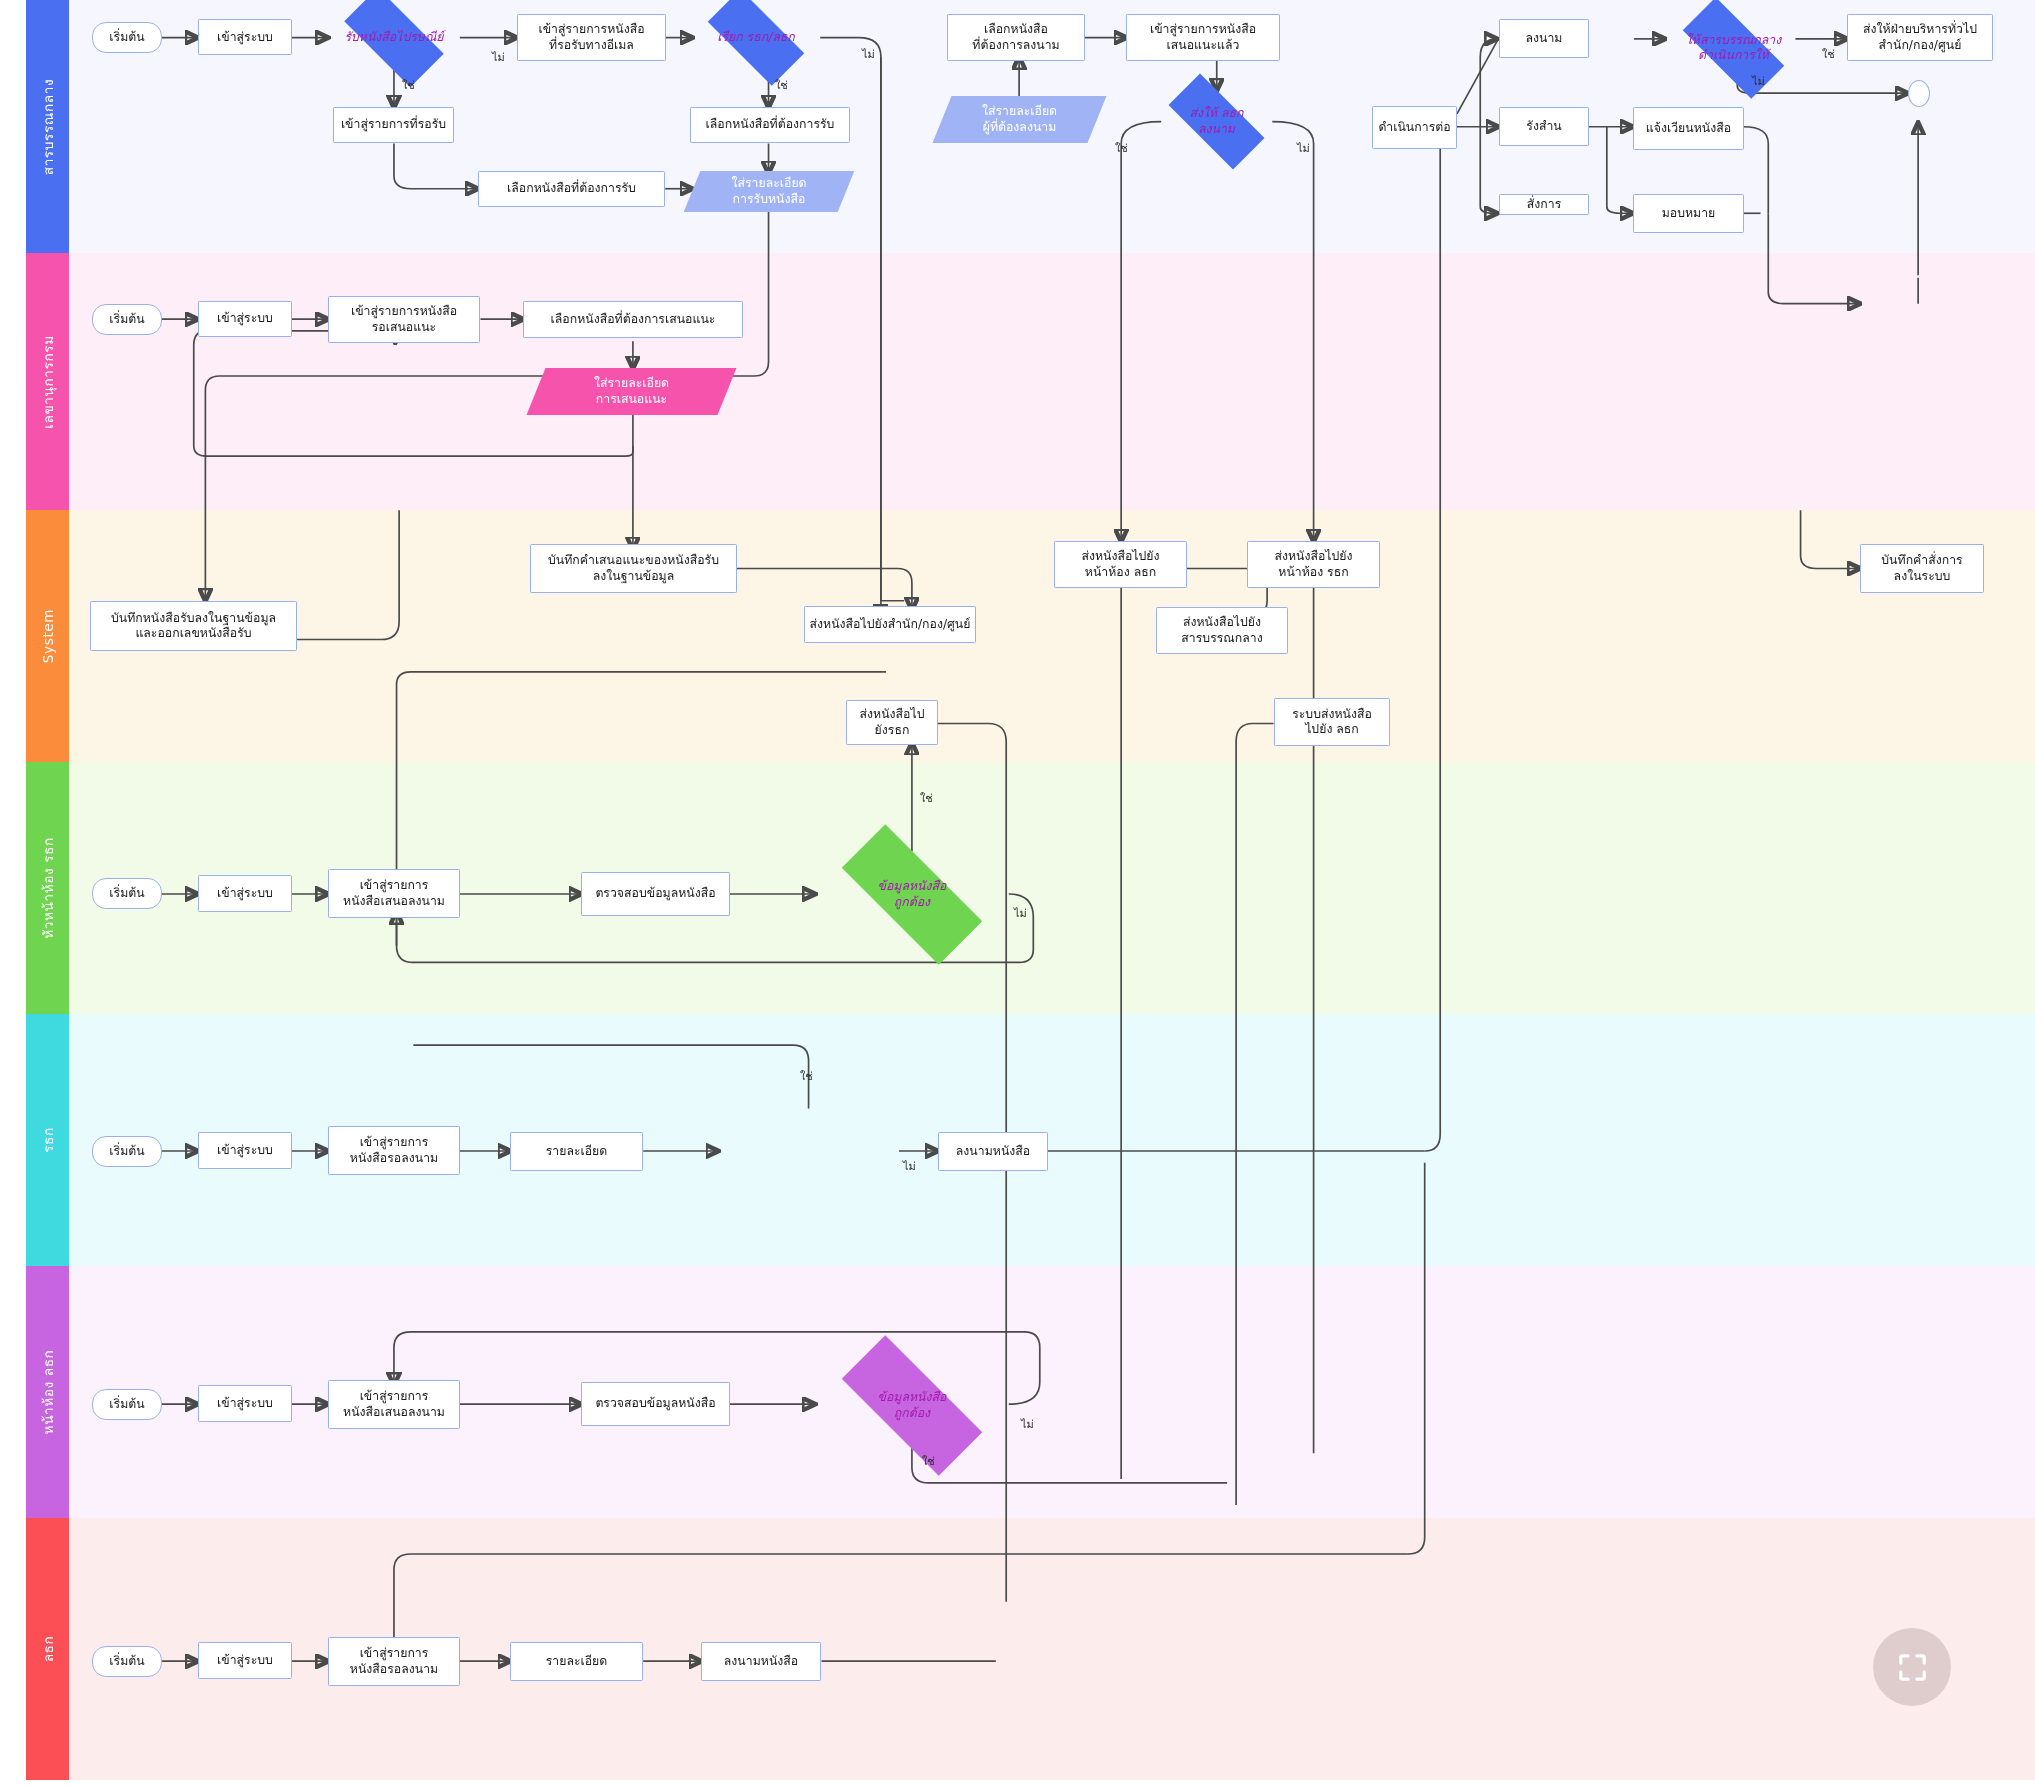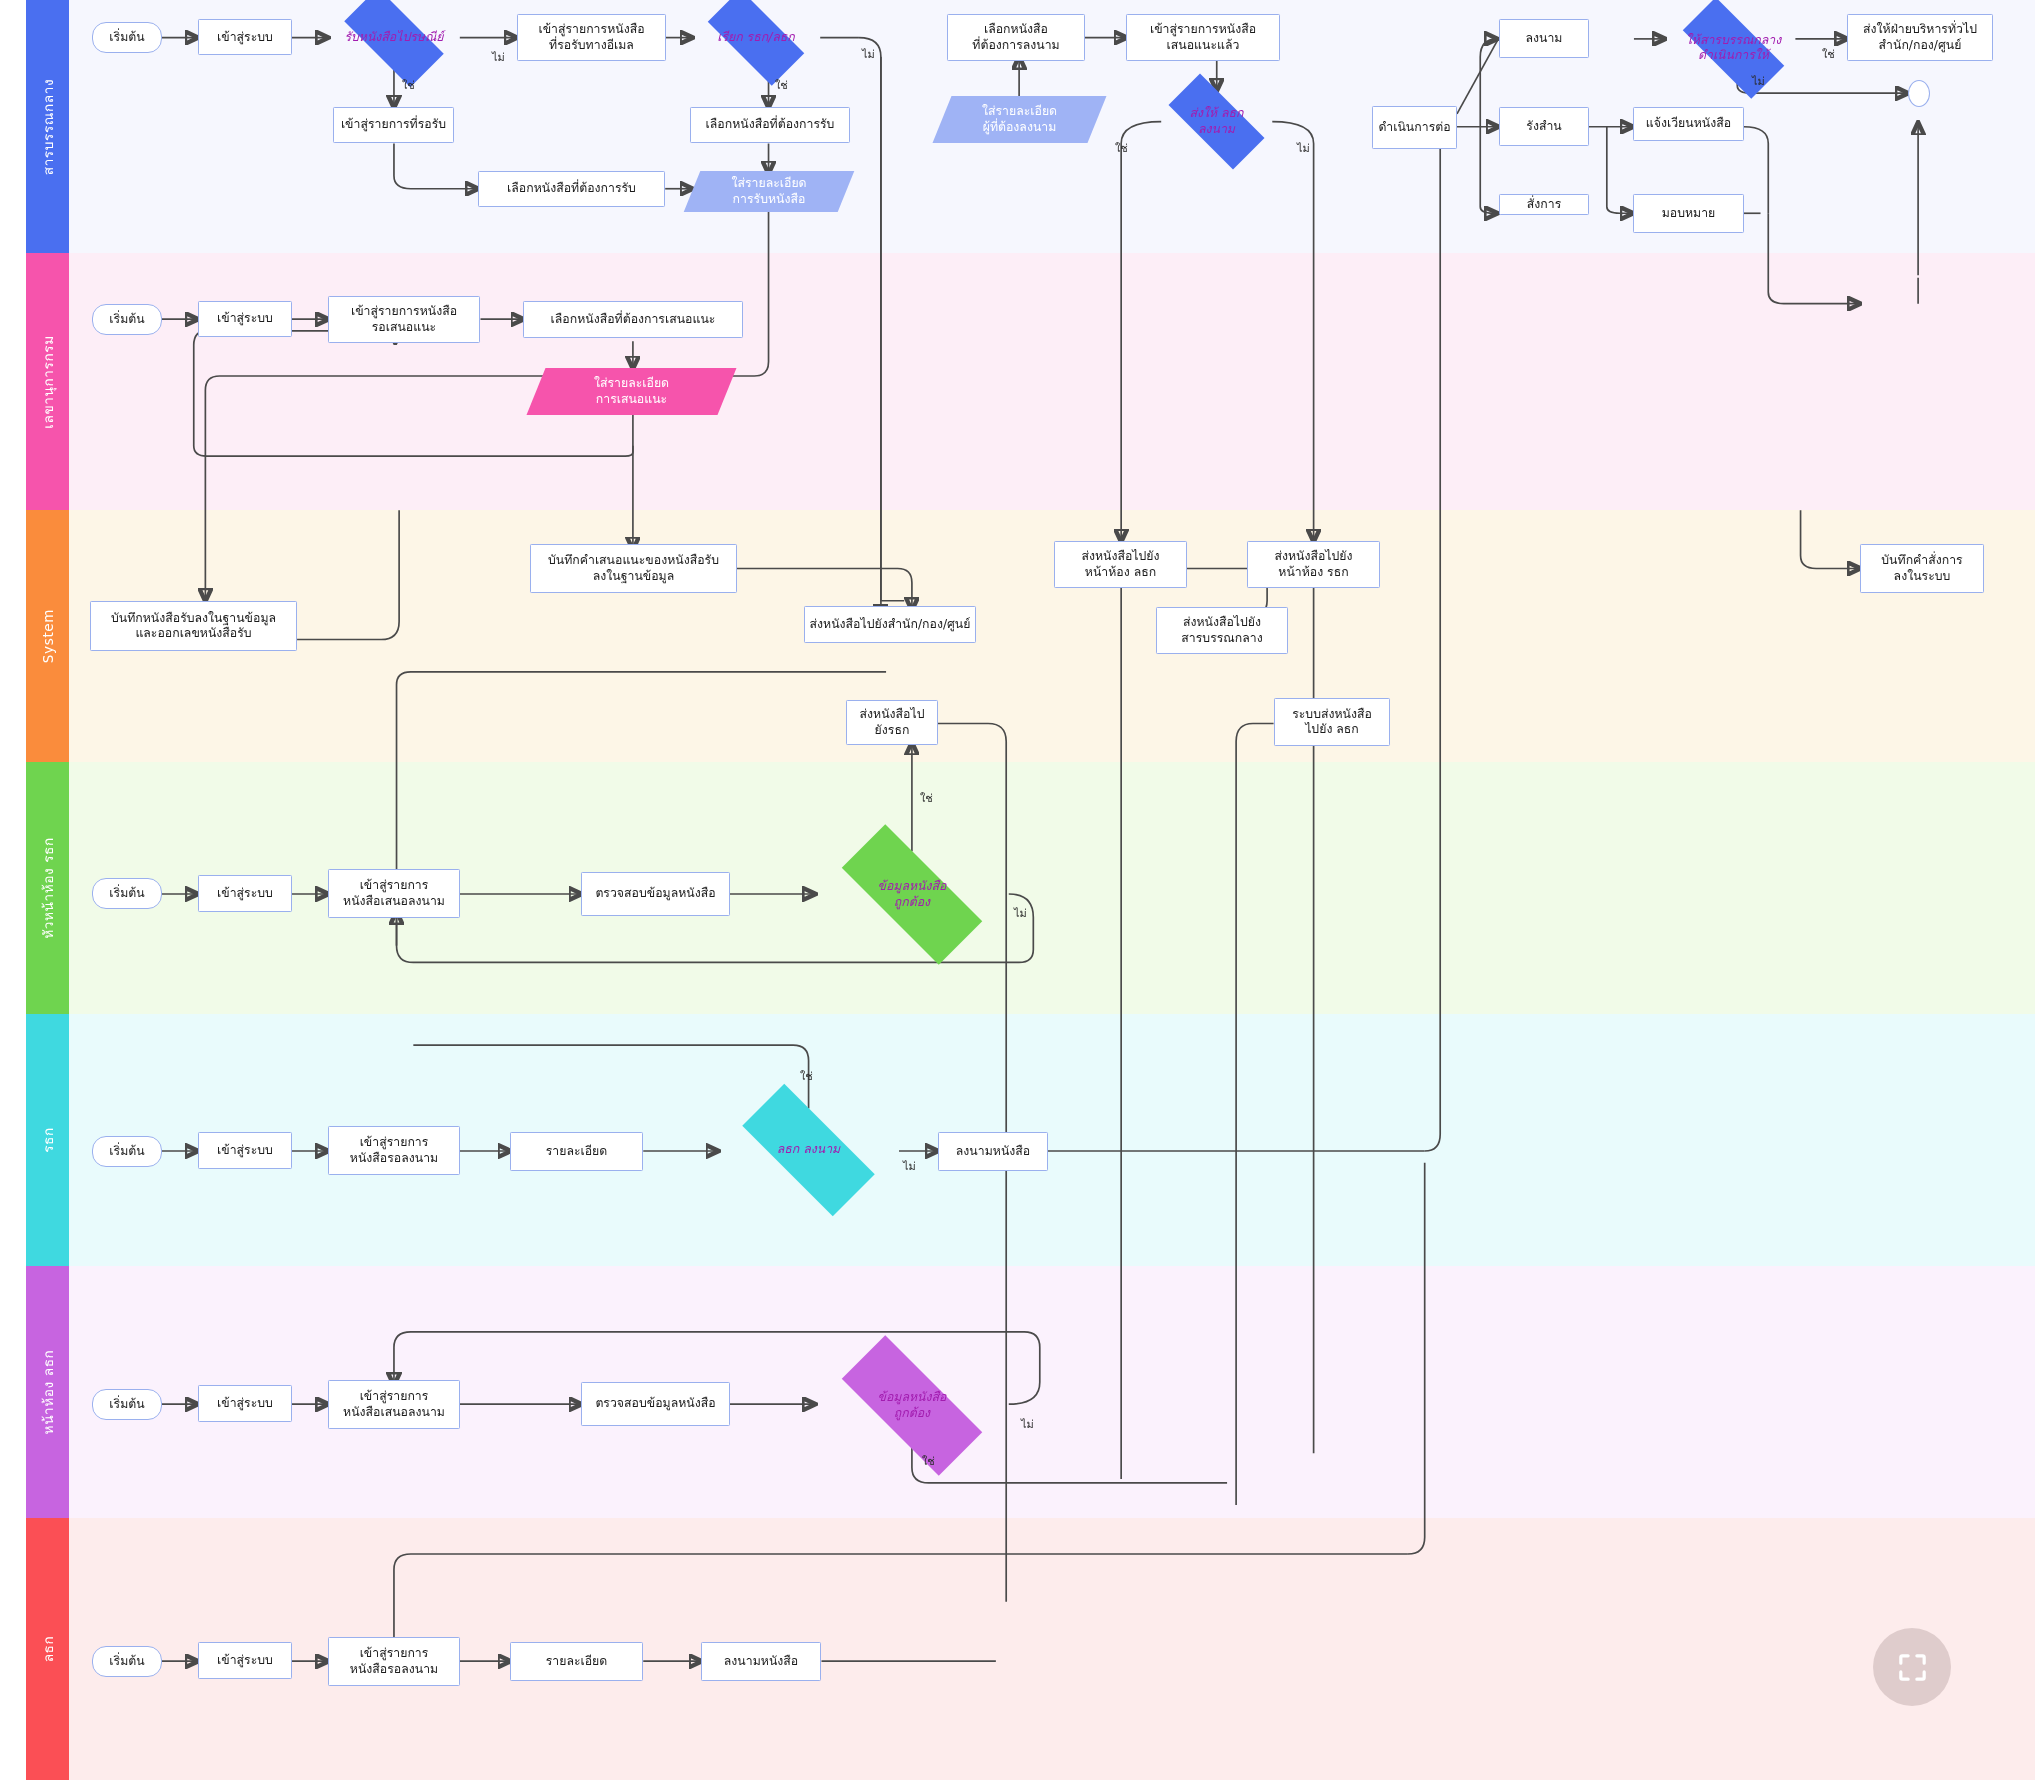--- a/index.html
+++ b/index.html
@@ -362,21 +362,21 @@
   </div>
   <div class="node rect lane-central" style="left:1499px;top:19.4px;width:90px;height:39px;">
     <span>ลงนาม</span>
   </div>
   <div class="node rect lane-central" style="left:1499px;top:107px;width:90px;height:39px;">
     <span>รังสำน</span>
   </div>
   <div class="node rect lane-central" style="left:1499px;top:194px;width:90px;height:21px;">
     <span>สั่งการ</span>
   </div>
-  <div class="node rect lane-central" style="left:1633px;top:107px;width:111px;height:34px;">
+  <div class="node rect lane-central" style="left:1633px;top:107px;width:111px;height:43px;">
     <span>แจ้งเวียนหนังสือ</span>
   </div>
   <div class="node rect lane-central" style="left:1633px;top:194px;width:111px;height:39px;">
     <span>มอบหมาย</span>
   </div>
   <div class="node diamond" style="left:1665px;top:15px;width:137px;height:66px;">
     <span class="dia-shape"></span>
     <span class="dia-text">ให้สารบรรณกลาง<br>ดำเนินการให้</span>
   </div>
   <div class="node rect lane-central" style="left:1847px;top:14px;width:146px;height:47px;">
@@ -461,24 +461,20 @@
     <span>เริ่มต้น</span>
   </div>
   <div class="node rect lane-rtk" style="left:198px;top:1132px;width:94px;height:37px;">
     <span>เข้าสู่ระบบ</span>
   </div>
   <div class="node rect lane-rtk" style="left:328px;top:1126px;width:132px;height:49px;">
     <span>เข้าสู่รายการ<br>หนังสือรอลงนาม</span>
   </div>
   <div class="node rect lane-rtk" style="left:510px;top:1132px;width:133px;height:39px;">
     <span>รายละเอียด</span>
-  </div>
-  <div class="node diamond" style="left:718px;top:1108px;width:181px;height:84px;">
-    <span class="dia-shape" style="background:#3fd9e0;"></span>
-    <span class="dia-text">ลธก ลงนาม</span>
   </div>
   <div class="node rect lane-rtk" style="left:938px;top:1132px;width:110px;height:39px;">
     <span>ลงนามหนังสือ</span>
   </div>
   <span class="elabel" style="left:800px;top:1067px;">ใช่</span>
   <span class="elabel" style="left:903px;top:1157px;">ไม่</span>
 
   <div class="node term lane-headltk" style="left:92px;top:1389px;width:70px;height:31px;">
     <span>เริ่มต้น</span>
   </div>

